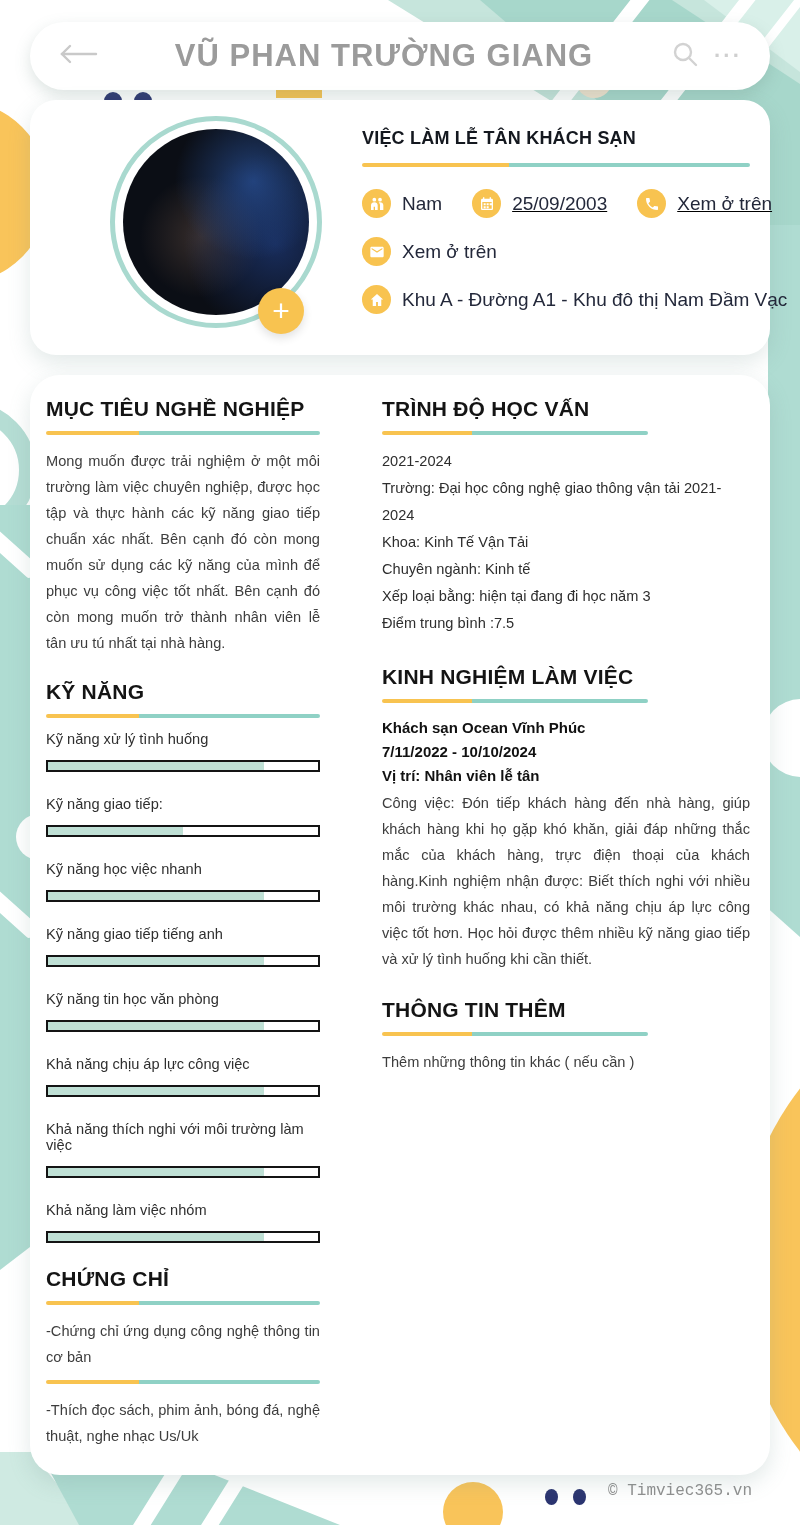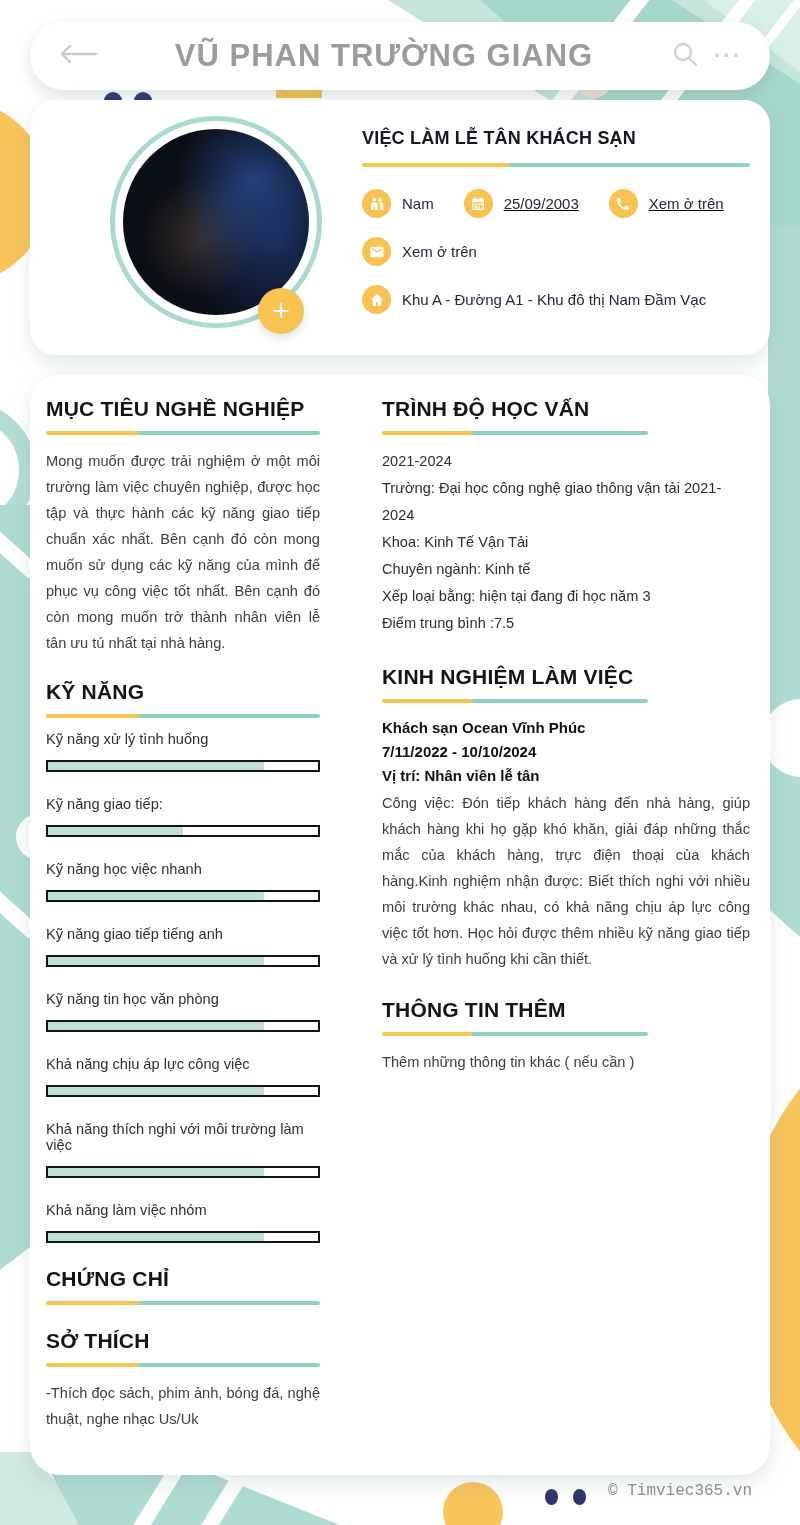--- a/index.html
+++ b/index.html
@@ -79,21 +79,21 @@
         display:flex;align-items:center;justify-content:center;box-shadow:0 4px 10px rgba(0,0,0,.12);cursor:pointer;}
   .profile-right{position:absolute;left:332px;top:28px;width:388px;}
   .job-title{font-size:18px;font-weight:800;color:#14181F;letter-spacing:.2px;}
   .rule{height:4px;border-radius:2px;margin-top:14px;
         background:linear-gradient(90deg,var(--yellow) 0 38%,var(--teal) 38% 100%);}
   .info-rows{margin-top:22px;display:flex;flex-direction:column;gap:19px;}
   .info-row{display:flex;align-items:center;}
   .chip{width:29px;height:29px;border-radius:50%;background:var(--yellow);flex:0 0 29px;
         display:flex;align-items:center;justify-content:center;}
   .chip svg{width:16px;height:16px;fill:#fff;}
-  .info-text{font-size:15px;color:#23283A;margin-left:11px;white-space:nowrap;}
+  .info-text{font-size:19px;color:#23283A;margin-left:11px;white-space:nowrap;}
   .grp{display:flex;align-items:center;}
   .grp+.grp{margin-left:30px;text-decoration:underline;}
 
   
   .main-card{left:30px;top:375px;width:740px;height:1100px;border-radius:30px;}
   .col{position:absolute;top:0;}
   .col-left{left:16px;width:274px;padding-top:22px;}
   .col-right{left:352px;width:368px;padding-top:22px;}
   h2.sec{font-size:21px;font-weight:800;color:#141414;letter-spacing:.2px;}
   .sec-rule{height:4px;border-radius:2px;margin:10px 0 13px;
@@ -289,22 +289,22 @@
       </div>
       <div class="skill">
         <div class="skill-label">Khả năng làm việc nhóm</div>
         <div class="bar">
             <div class="bar-fill" style="width: 80%;"></div>
           </div>
       </div>
 
       <h2 class="sec">CHỨNG CHỈ</h2>
       <div class="sec-rule"></div>
-
-      <h2 class="sec mt-sec">SỞ THÍCH</h2>
+      <p class="para">-Chứng chỉ ứng dụng công nghệ thông tin cơ bản</p>
+
       <div class="sec-rule"></div>
       <p class="para">-Thích đọc sách, phim ảnh, bóng đá, nghệ thuật, nghe nhạc Us/Uk</p>
     </div>
 
     <div class="col col-right">
       <h2 class="sec">TRÌNH ĐỘ HỌC VẤN</h2>
       <div class="sec-rule short"></div>
       <span class="edu-line">2021-2024</span>
       <span class="edu-line">Trường: Đại học công nghệ giao thông vận tải 2021-2024</span>
       <span class="edu-line">Khoa: Kinh Tế Vận Tải</span>

